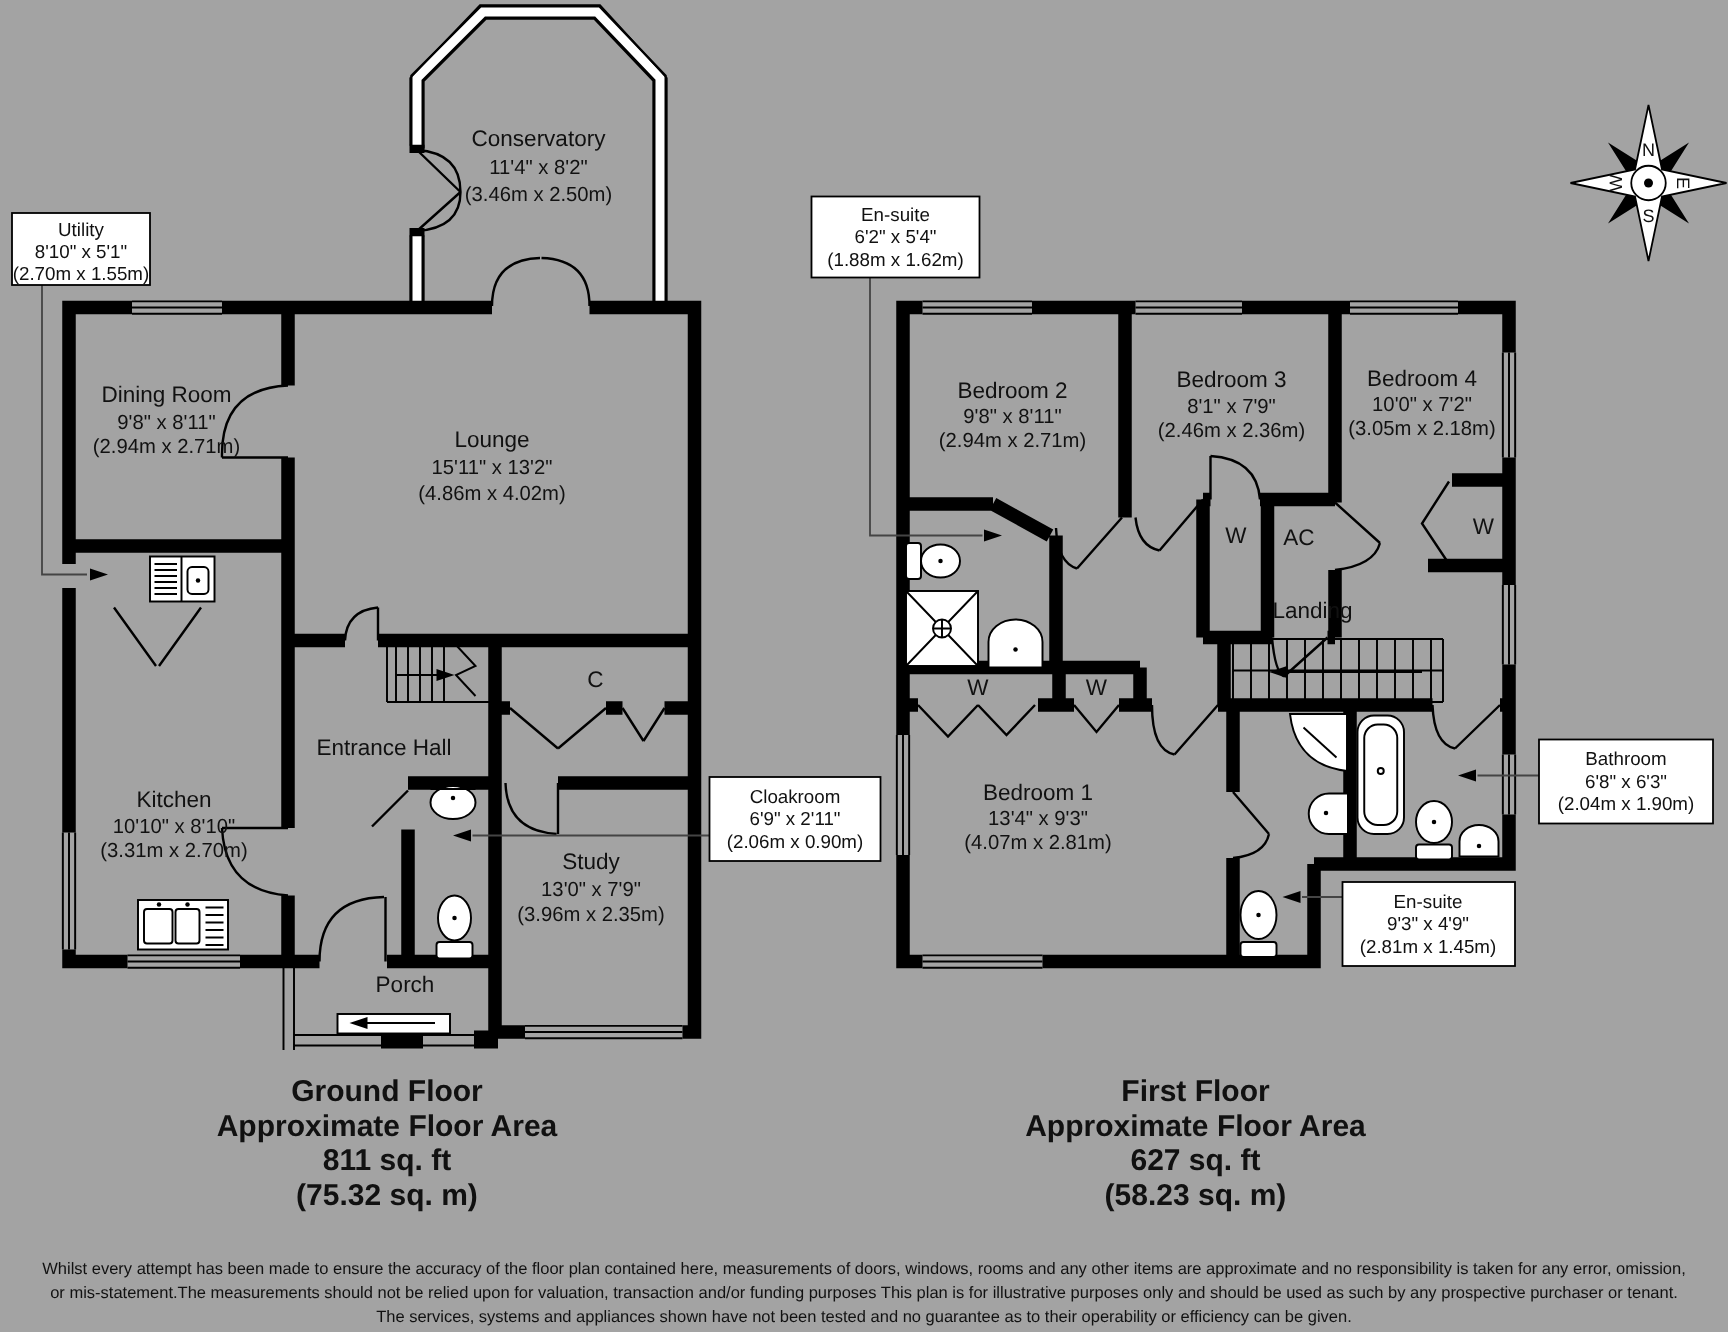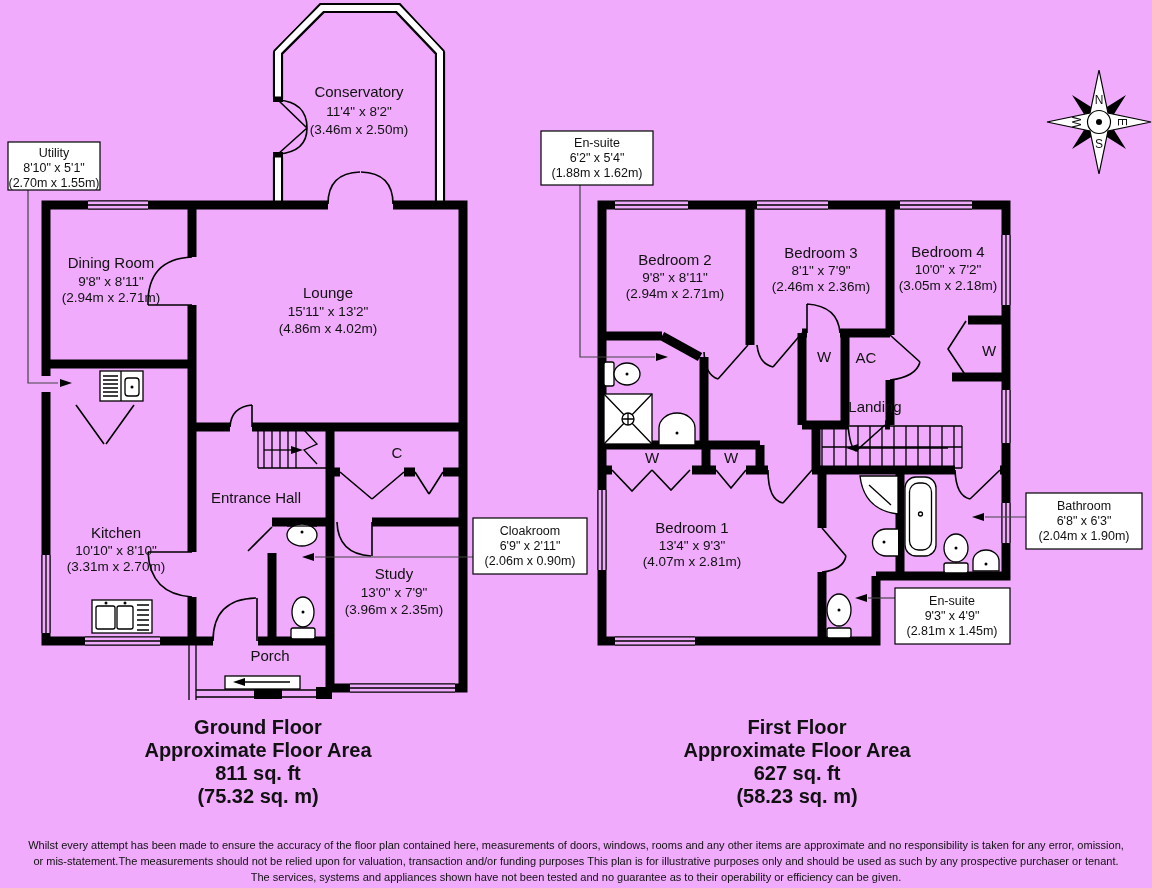--- a/index.html
+++ b/index.html
@@ -1,16 +1,16 @@
 <!DOCTYPE html>
 <html><head>
 <meta charset="utf-8">
 <style>
   html,body{margin:0;padding:0;background:#fff;}
-  .page{position:relative;width:1152px;height:888px;background:#f0abfc;overflow:hidden;text-align:center;}
+  .page{position:relative;width:1152px;height:888px;background:#a3a3a3;overflow:hidden;text-align:center;}
   svg{display:block;}
   text{font-family:"Liberation Sans", sans-serif; fill:#111;}
   .room-name{font-size:15px;}
   .room-dim{font-size:13.5px;}
   .box-line{font-size:12.5px;}
   .small-label{font-size:15px;}
   .summary{font-size:20px;font-weight:bold;}
   .disclaimer{font-size:11px;}
   .compass-letter{font-size:12px;}
   .wall{stroke:#000;stroke-width:9;fill:none;}

